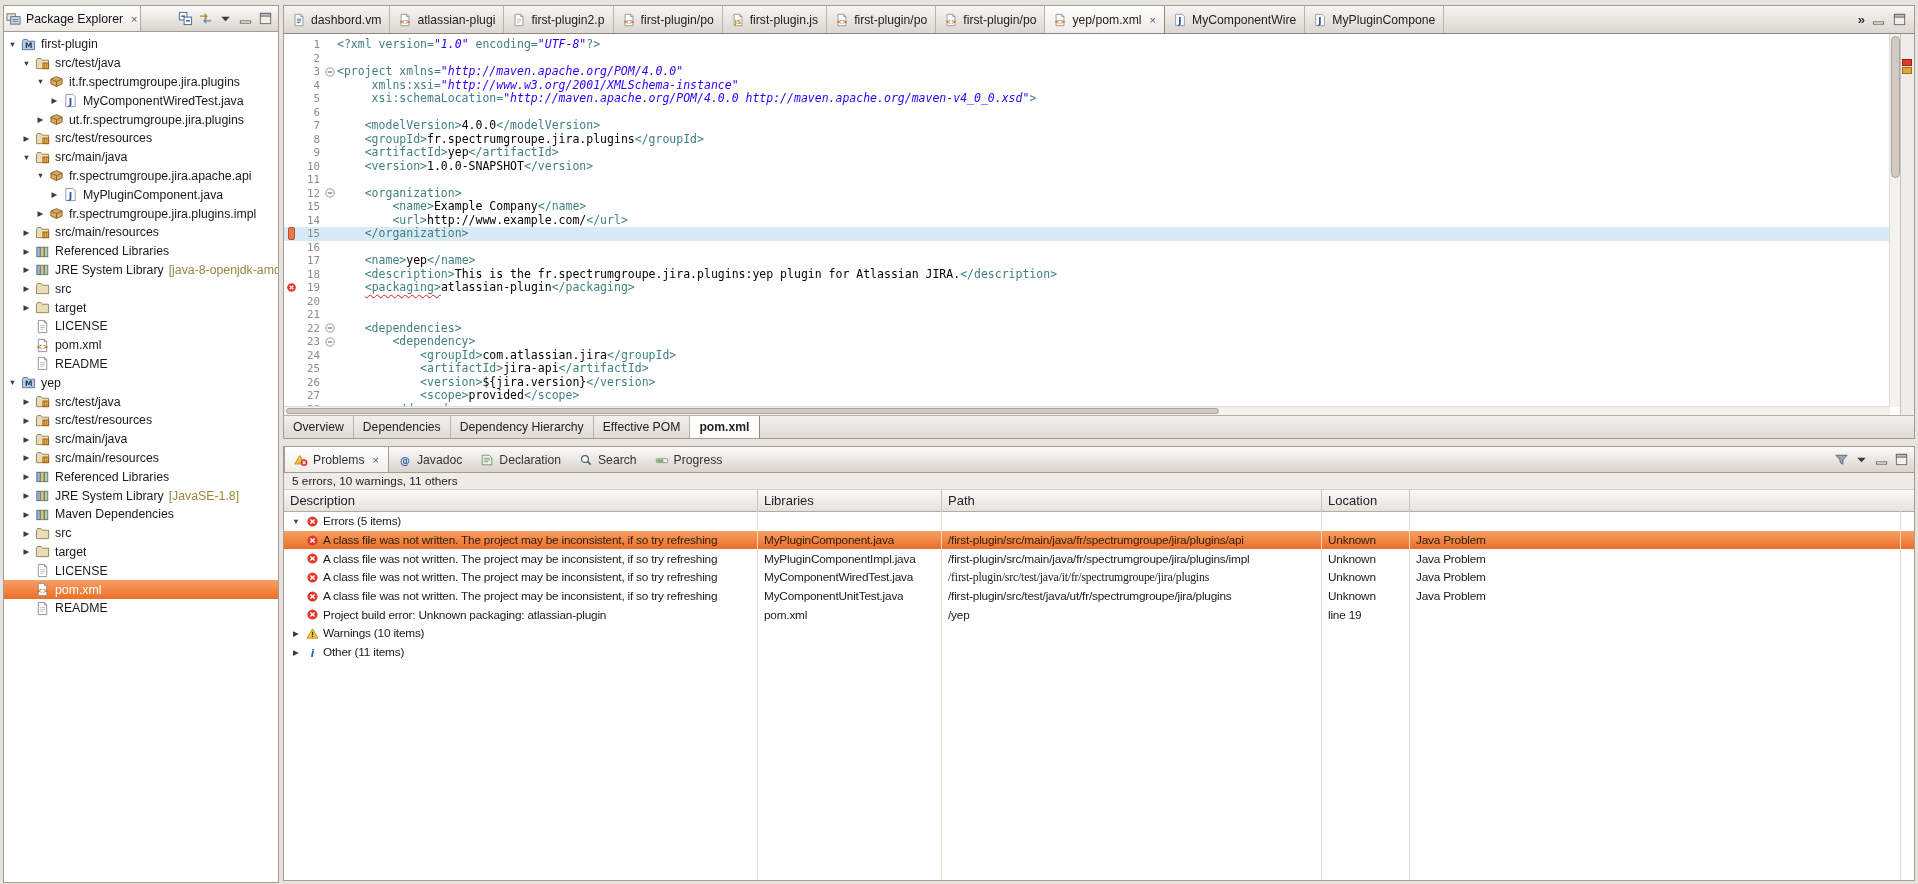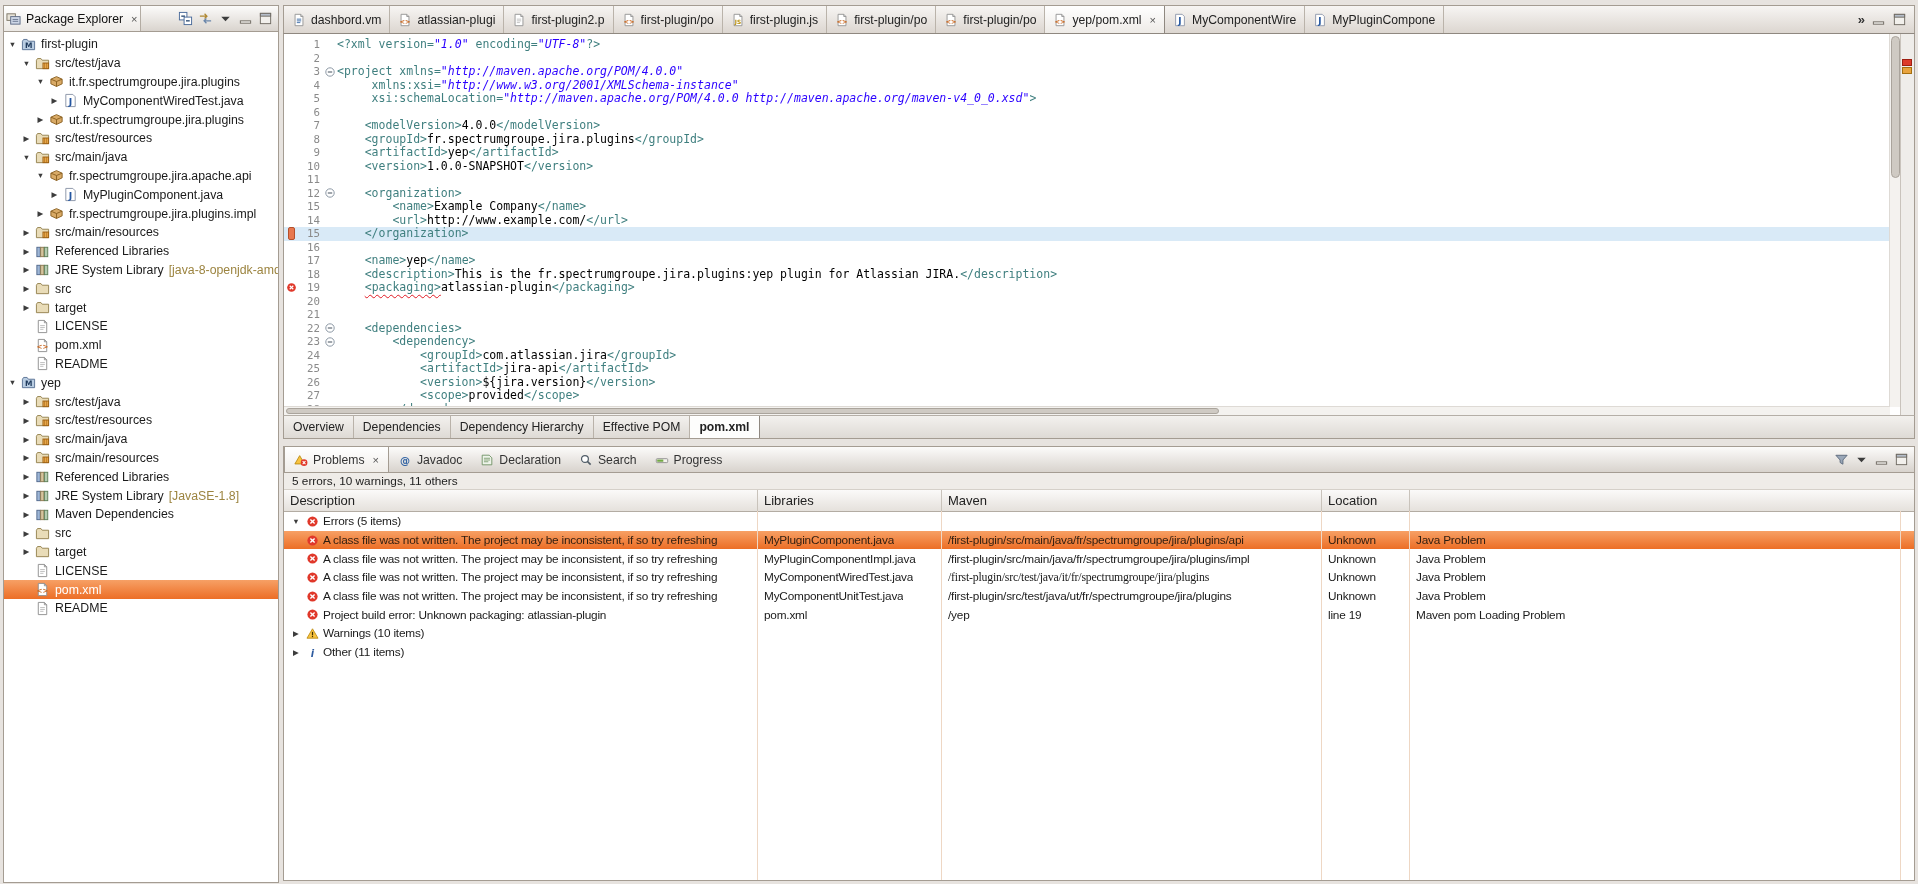--- a/index.html
+++ b/index.html
@@ -876,21 +876,21 @@
                 <rect x="2.5" y="2.5" width="11" height="3" fill="#b5bdc9" stroke="#6f6a62"></rect>
               </svg>
             </span>
         </div>
       </div>
       <div class="prob-summary">5 errors, 10 warnings, 11 others</div>
       <div class="prob-table">
         <div class="prob-header">
             <div class="ph-cell" style="width: 474px;">Description</div>
             <div class="ph-cell" style="width: 184px;">Libraries</div>
-            <div class="ph-cell" style="width: 380px;">Maven</div>
+            <div class="ph-cell" style="width: 380px;">Path</div>
             <div class="ph-cell" style="width: 88px;">Location</div>
           </div>
         <div>
             <div class="prow">
               <div class="pc" style="width: 474px;">
                 <span class="parrow">▼</span>
                 <span class="icn">
                   <svg viewBox="0 0 16 16" width="13" height="13">
                     <circle cx="8" cy="8" r="6.3" fill="#e0382a"></circle>
                     <path d="M5.4 5.4l5.2 5.2M10.6 5.4l-5.2 5.2" stroke="#fff" stroke-width="1.7"></path>
@@ -1008,23 +1008,20 @@
               </div>
               <div class="pc" style="width: 184px;">
                 <span class="plabel">pom.xml</span>
               </div>
               <div class="pc" style="width: 380px;">
                 <span class="plabel">/yep</span>
               </div>
               <div class="pc" style="width: 88px;">
                 <span class="plabel">line 19</span>
               </div>
-              <div class="pc" style="width: 491px;">
-                <span class="plabel">Maven pom Loading Problem</span>
-              </div>
             </div>
             <div class="prow">
               <div class="pc" style="width: 474px;">
                 <span class="parrow">▶</span>
                 <span class="icn">
                   <svg viewBox="0 0 16 16" width="13" height="13">
                     <path d="M8 2.2 14.8 13.8H1.2z" fill="#f9c440" stroke="#b9880c"></path>
                     <rect x="7.25" y="6" width="1.5" height="4.2" fill="#403000"></rect>
                     <rect x="7.25" y="11" width="1.5" height="1.5" fill="#403000"></rect>
                   </svg>

